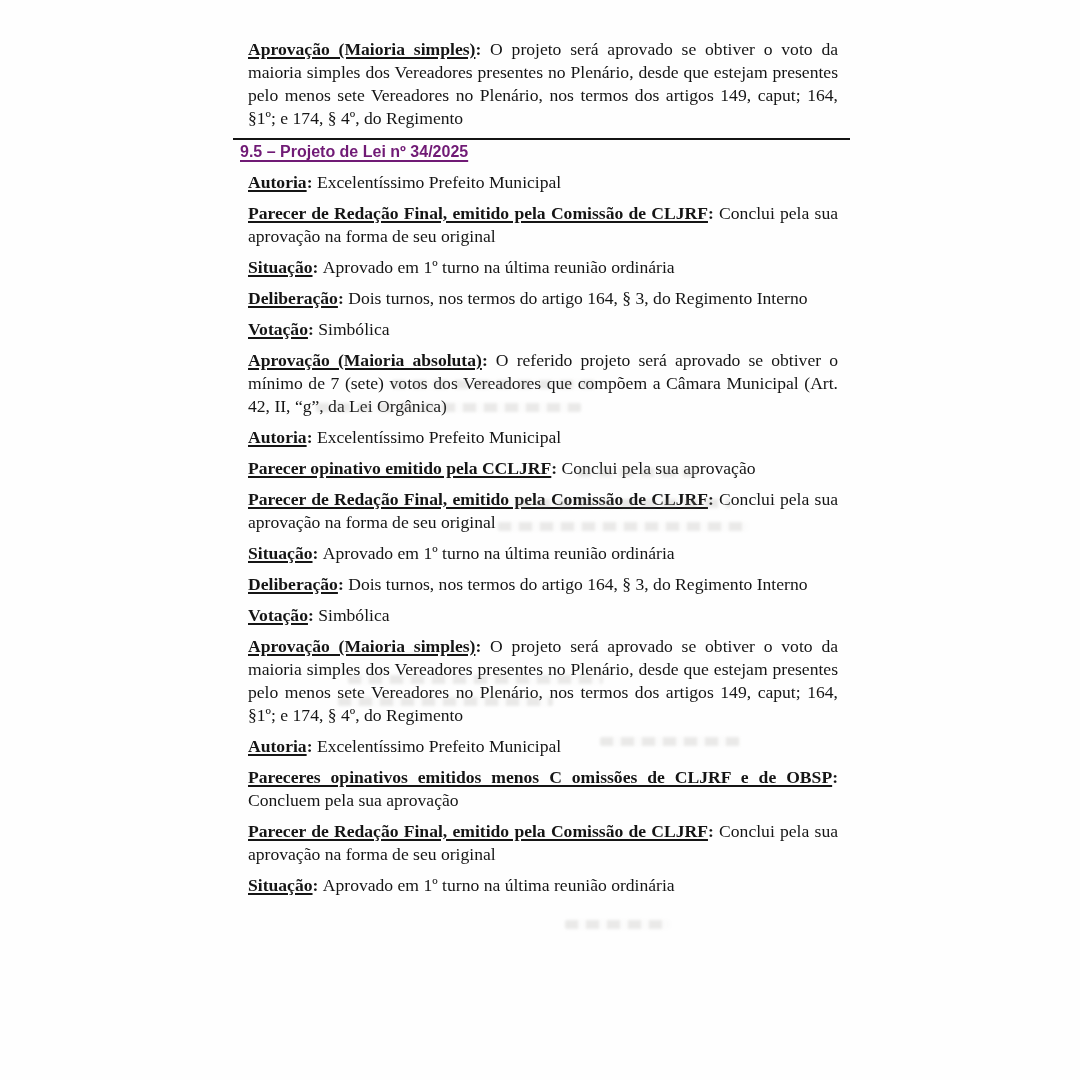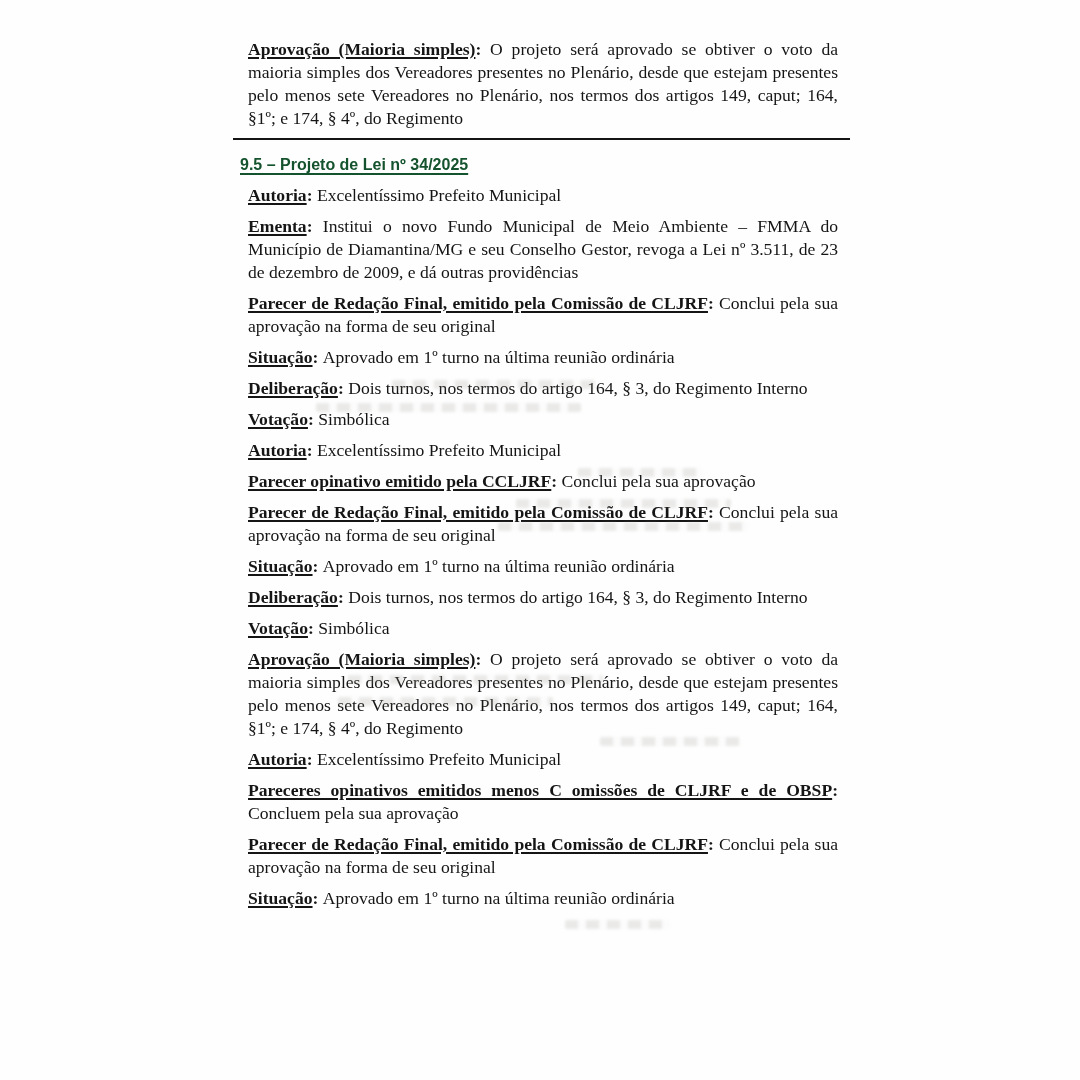--- a/index.html
+++ b/index.html
@@ -20,25 +20,25 @@
     font-weight:bold;
     text-decoration:underline;
     text-decoration-thickness:1.6px;
     text-underline-offset:2px;
   }
   .cln{font-weight:bold;}
   .sec-head{
     border-top:2.5px solid #141414;
     margin-left:-7px;padding-left:7px;
     margin-right:-4px;padding-right:4px;
-    padding-top:14px;
+    padding-top:1px;
     text-align:left;
     font-family:"Liberation Sans", sans-serif;
     font-weight:bold;font-size:16px;line-height:22px;
-    color:#14532d;
+    color:#701a75;
   }
   .sec-head-text{
     text-decoration:underline;
     text-decoration-thickness:1.8px;
     text-underline-offset:3px;
   }
   
   .bleed{
     position:absolute;height:9px;border-radius:2px;
     background:repeating-linear-gradient(90deg,
@@ -51,25 +51,25 @@
 
 <div class="page">
 
   <div class="content">
 
     <p class="para"><span class="lbl">Aprovação (Maioria simples)</span><span class="cln">: </span><span>O projeto será aprovado se obtiver o voto da maioria simples dos Vereadores presentes no Plenário, desde que estejam presentes pelo menos sete Vereadores no Plenário, nos termos dos artigos 149, caput; 164, §1º; e 174, § 4º, do Regimento</span></p>
 
     <div class="sec-head"><span class="sec-head-text">9.5 – Projeto de Lei nº 34/2025</span></div>
 
     <p class="para"><span class="lbl">Autoria</span><span class="cln">: </span><span>Excelentíssimo Prefeito Municipal</span></p>
-    <p class="para"><span class="lbl">Ementa</span><span class="cln">: </span><span>Institui o novo Fundo Municipal de Meio Ambiente – FMMA do Município de Diamantina/MG e seu Conselho Gestor, revoga a Lei nº 3.511, de 23 de dezembro de 2009, e dá outras providências</span></p>
     <p class="para"><span class="lbl">Parecer de Redação Final, emitido pela Comissão de CLJRF</span><span class="cln">: </span><span>Conclui pela sua aprovação na forma de seu original</span></p>
     <p class="para"><span class="lbl">Situação</span><span class="cln">: </span><span>Aprovado em 1º turno na última reunião ordinária</span></p>
     <p class="para"><span class="lbl">Deliberação</span><span class="cln">: </span><span>Dois turnos, nos termos do artigo 164, § 3, do Regimento Interno</span></p>
     <p class="para"><span class="lbl">Votação</span><span class="cln">: </span><span>Simbólica</span></p>
+    <p class="para"><span class="lbl">Aprovação (Maioria absoluta)</span><span class="cln">: </span><span>O referido projeto será aprovado se obtiver o mínimo de 7 (sete) votos dos Vereadores que compõem a Câmara Municipal (Art. 42, II, “g”, da Lei Orgânica)</span></p>
 
 
     <p class="para"><span class="lbl">Autoria</span><span class="cln">: </span><span>Excelentíssimo Prefeito Municipal</span></p>
     <p class="para"><span class="lbl">Parecer opinativo emitido pela CCLJRF</span><span class="cln">: </span><span>Conclui pela sua aprovação</span></p>
     <p class="para"><span class="lbl">Parecer de Redação Final, emitido pela Comissão de CLJRF</span><span class="cln">: </span><span>Conclui pela sua aprovação na forma de seu original</span></p>
     <p class="para"><span class="lbl">Situação</span><span class="cln">: </span><span>Aprovado em 1º turno na última reunião ordinária</span></p>
     <p class="para"><span class="lbl">Deliberação</span><span class="cln">: </span><span>Dois turnos, nos termos do artigo 164, § 3, do Regimento Interno</span></p>
     <p class="para"><span class="lbl">Votação</span><span class="cln">: </span><span>Simbólica</span></p>
     <p class="para"><span class="lbl">Aprovação (Maioria simples)</span><span class="cln">: </span><span>O projeto será aprovado se obtiver o voto da maioria simples dos Vereadores presentes no Plenário, desde que estejam presentes pelo menos sete Vereadores no Plenário, nos termos dos artigos 149, caput; 164, §1º; e 174, § 4º, do Regimento</span></p>
 

